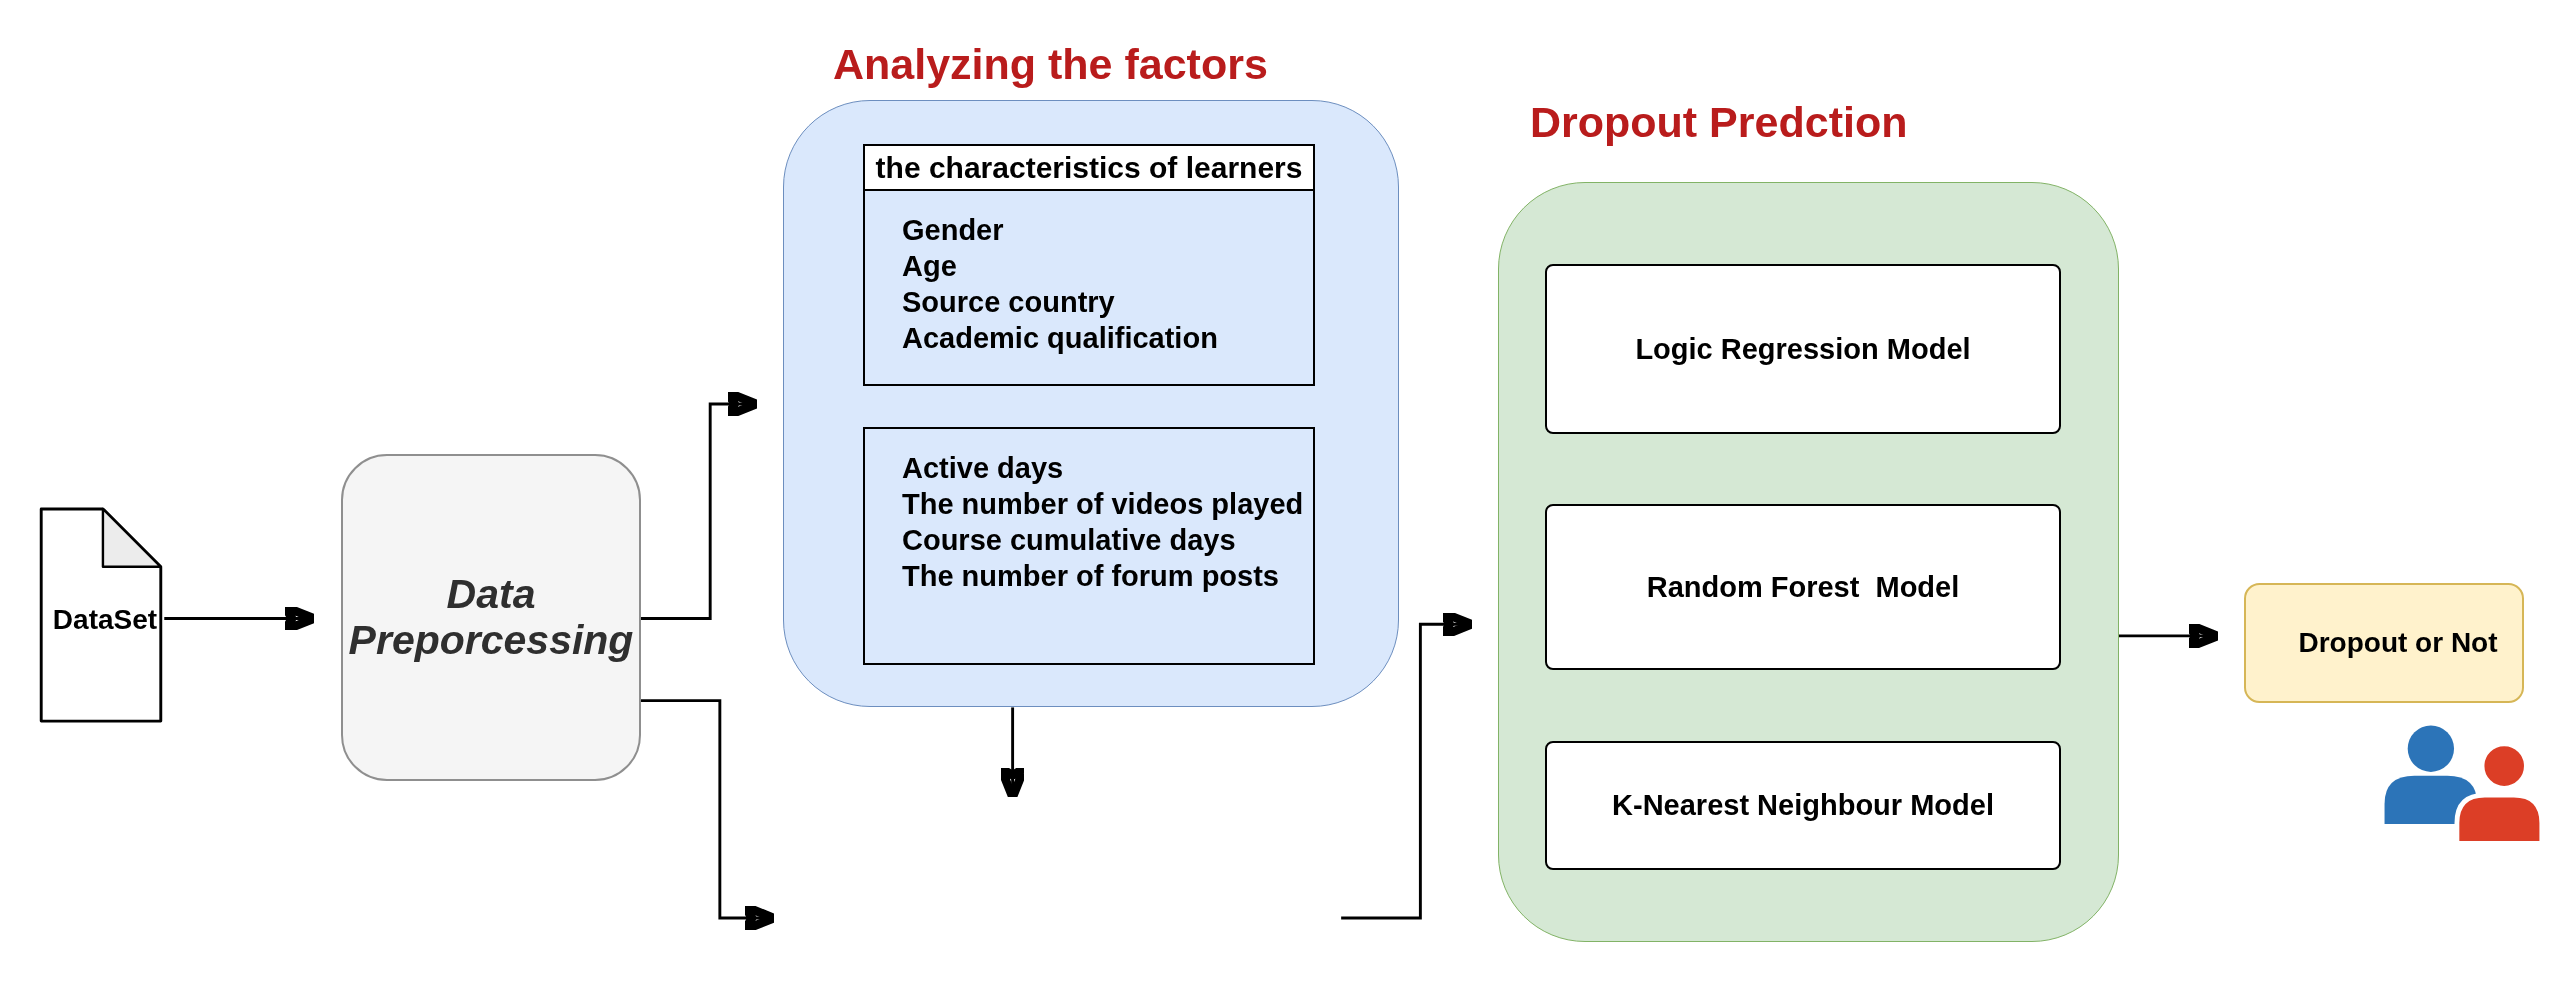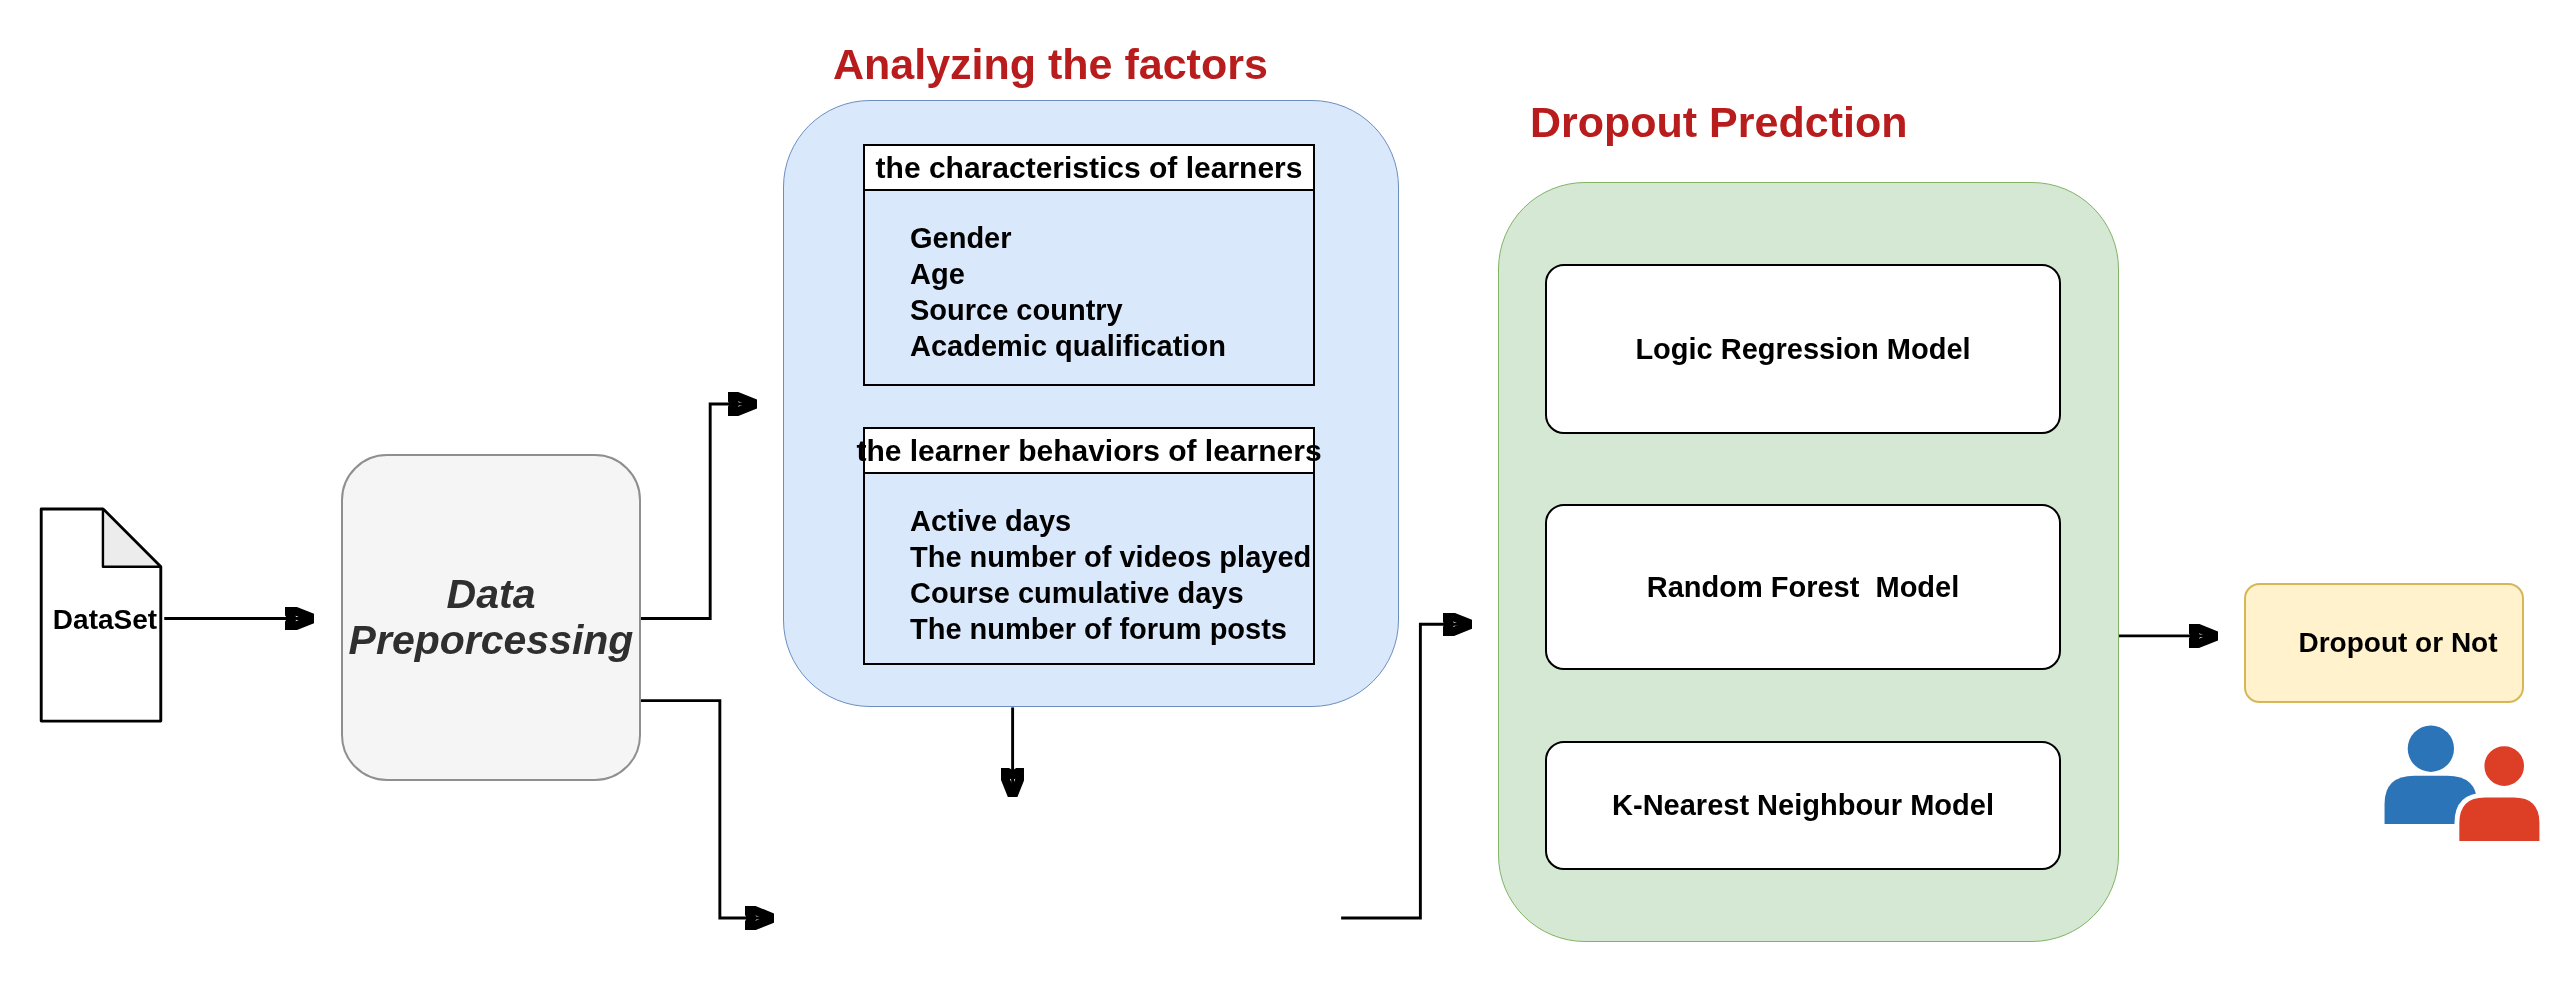--- a/index.html
+++ b/index.html
@@ -46,21 +46,21 @@
     position:absolute;left:79px;width:452px;
     border:2.4px solid #000;box-sizing:border-box;
   }
   .factor-box.characteristics{top:43px;height:242px;}
   .factor-box.behaviors{top:326px;height:238px;}
   .factor-header{
     background:#fff;border-bottom:2.4px solid #000;
     height:43px;display:flex;align-items:center;justify-content:center;
     font-size:30px;white-space:nowrap;
   }
-  .factor-list{list-style:none;margin:8px;padding:21px 5.8px 0 37px;}
+  .factor-list{list-style:none;margin:0;padding:21px 5.8px 0 37px;}
   .factor-list li{font-size:29px;line-height:36px;white-space:nowrap;}
 
   
   .feature-node{
     position:absolute;left:800px;top:823px;width:541px;height:141px;
     background:var(--feature-fill,#e1d5e7);
     border:2.4px solid var(--feature-border,#9673a6);
     border-radius:23px;box-sizing:border-box;
     display:flex;align-items:center;justify-content:center;
   }
@@ -68,21 +68,21 @@
 
   
   .prediction-container{
     position:absolute;left:1498px;top:182px;width:621px;height:760px;
     background:var(--prediction-fill,#d5e8d4);
     border:1.9px solid var(--prediction-border,#82b366);
     border-radius:87px;box-sizing:border-box;
   }
   .model-box{
     position:absolute;left:46px;width:516px;
-    background:#fff;border:2.4px solid #000;border-radius:19px;box-sizing:border-box;
+    background:#fff;border:2.4px solid #000;border-radius:8px;box-sizing:border-box;
     display:flex;align-items:center;justify-content:center;
   }
   .model-box .lbl{font-size:29px;white-space:pre;}
   .model-logic{top:81px;height:170px;}
   .model-forest{top:321px;height:166px;}
   .model-knn{top:558px;height:129px;}
 
   
   .result-node{
     position:absolute;left:2244px;top:583px;width:280px;height:120px;
@@ -138,21 +138,20 @@
     <div class="factor-box characteristics">
       <div class="factor-header">the characteristics of learners</div>
       <ul class="factor-list">
         <li>Gender</li>
         <li>Age</li>
         <li>Source country</li>
         <li>Academic qualification</li>
       </ul>
     </div>
     <div class="factor-box behaviors">
-      <div class="factor-header">the learner behaviors of learners</div>
       <ul class="factor-list">
         <li>Active days</li>
         <li>The number of videos played</li>
         <li>Course cumulative days</li>
         <li>The number of forum posts</li>
       </ul>
     </div>
   </div>
 
 

